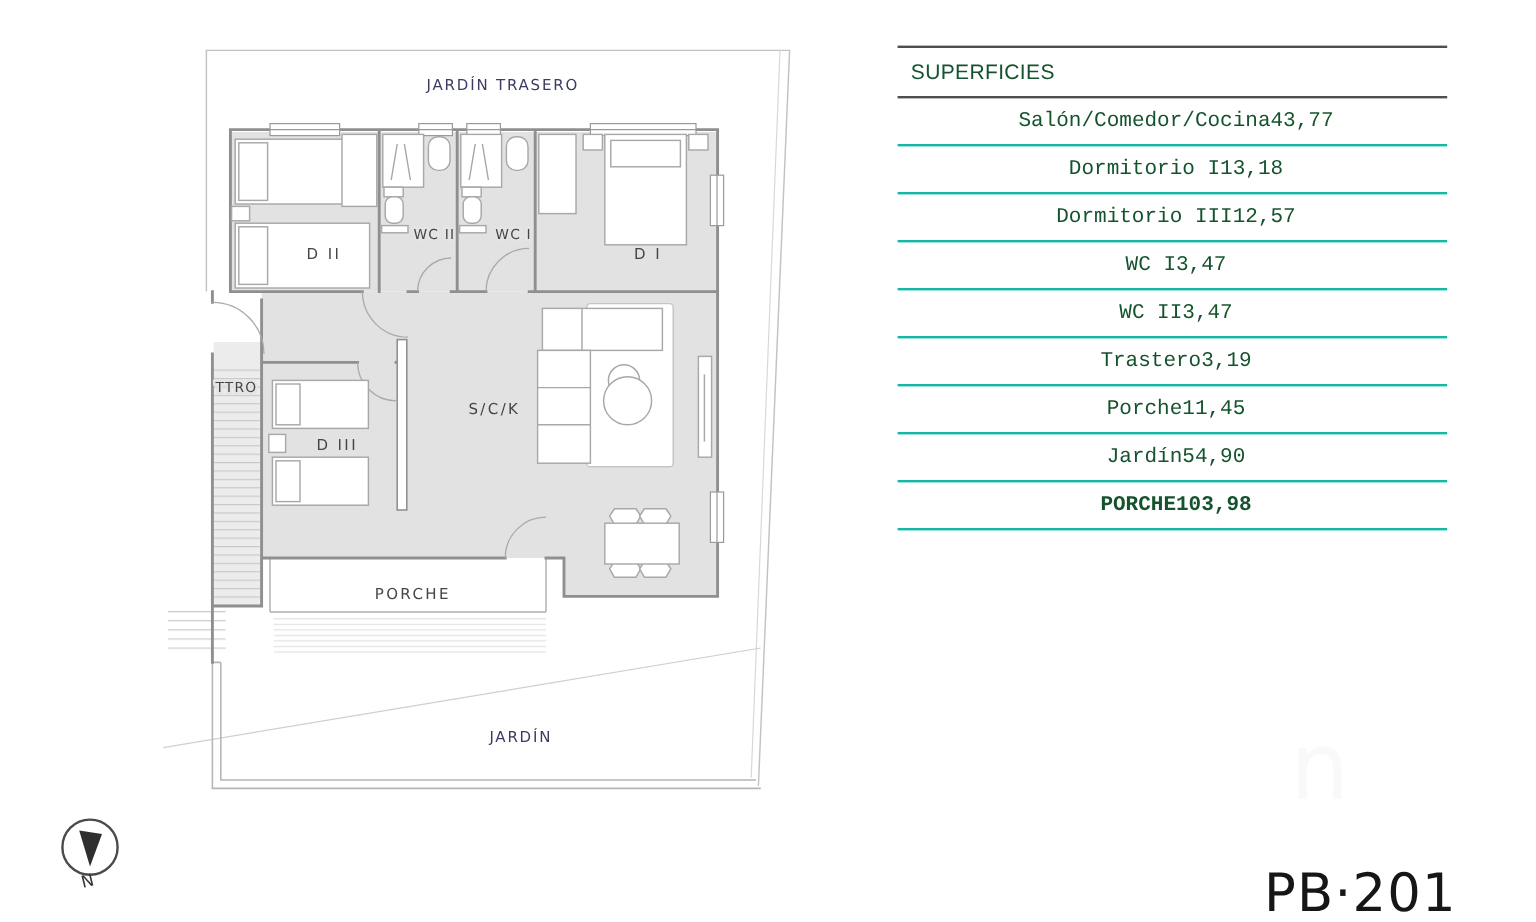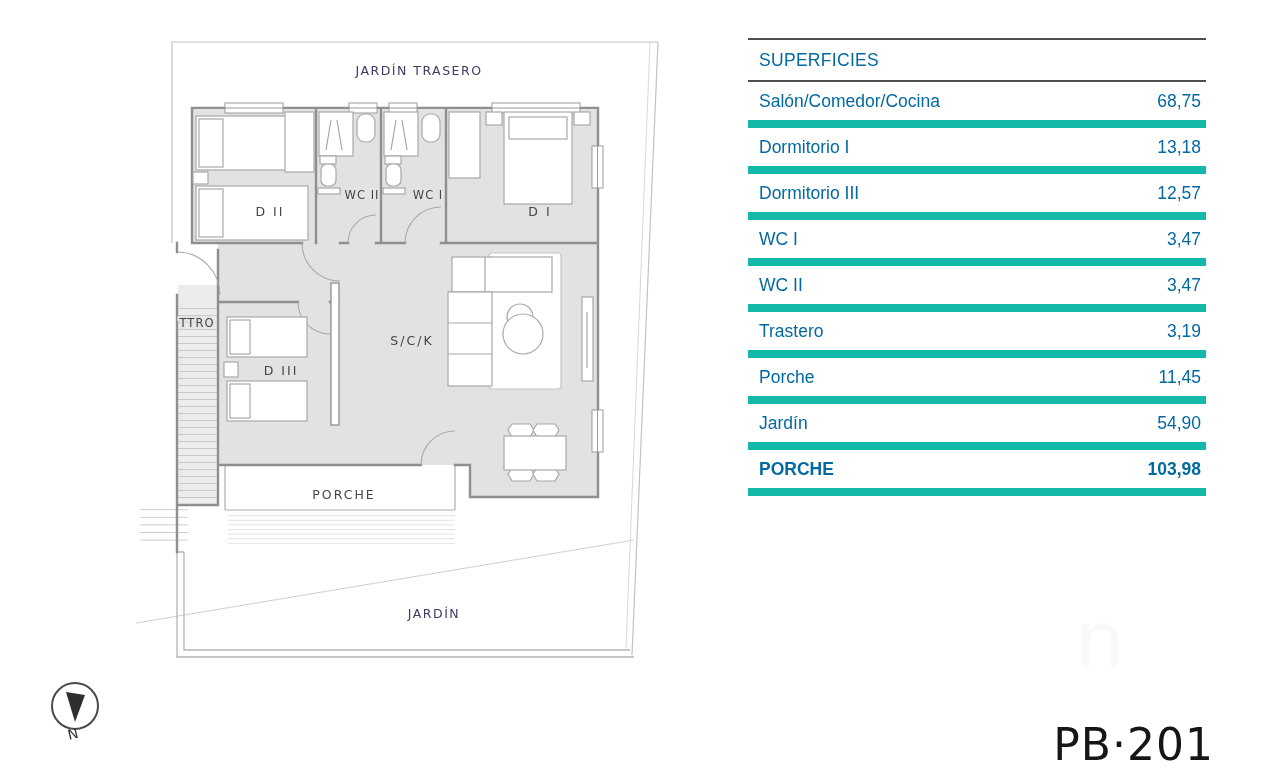--- a/index.html
+++ b/index.html
@@ -17,30 +17,30 @@
   .plan-label.small{font-size:11.5px;letter-spacing:1px;}
   .plan-label.halo{paint-order:stroke;stroke:#e4e4e4;stroke-width:4px;}
   .garden-label{
     font-family:"DejaVu Sans",sans-serif;
     fill:#3b3b63;font-size:12.5px;letter-spacing:1.5px;
   }
   
   .surface-table{
     position:absolute;left:748px;top:38px;width:458px;
     border-top:2px solid #4f4f4f;
-    color:#0369a1;font-size:17.5px;
+    color:#14532d;font-size:17.5px;
   }
   .t-header{
     height:40px;line-height:40px;padding-left:11px;
     border-bottom:2px solid #4f4f4f;letter-spacing:.3px;
   }
   .t-row{
     height:38px;line-height:38px;display:flex;
-    justify-content:space-between;align-items:center;
-    padding:0 5px 0 11px;border-bottom:8px solid #14b8a6;
+    justify-content:center;align-items:center;
+    padding:0 5px 0 11px;border-bottom:2px solid #14b8a6;font-family:Liberation Mono, monospace;
   }
   .t-row.total{font-weight:bold;}
   .t-val{text-align:right;}
   
   .plan-code{
     position:absolute;right:66px;bottom:0px;
     font-family:"DejaVu Sans",sans-serif;
     font-size:44px;line-height:1.05;color:#161616;letter-spacing:1px;
   }
   
@@ -214,21 +214,21 @@
     <polygon points="66,692 85,695 75,722" fill="#2f2f2f"></polygon>
     <text x="69" y="740" font-size="14" fill="#333333" font-family="DejaVu Sans, sans-serif" transform="rotate(-14 69 740)">N</text>
   </g>
 </svg>
 
 <div class="surface-table">
   <div class="t-header">SUPERFICIES</div>
 
   <div class="t-row">
     <span>Salón/Comedor/Cocina</span>
-    <span class="t-val">68,75</span>
+    <span class="t-val">43,77</span>
   </div>
   <div class="t-row">
     <span>Dormitorio I</span>
     <span class="t-val">13,18</span>
   </div>
   <div class="t-row">
     <span>Dormitorio III</span>
     <span class="t-val">12,57</span>
   </div>
   <div class="t-row">

